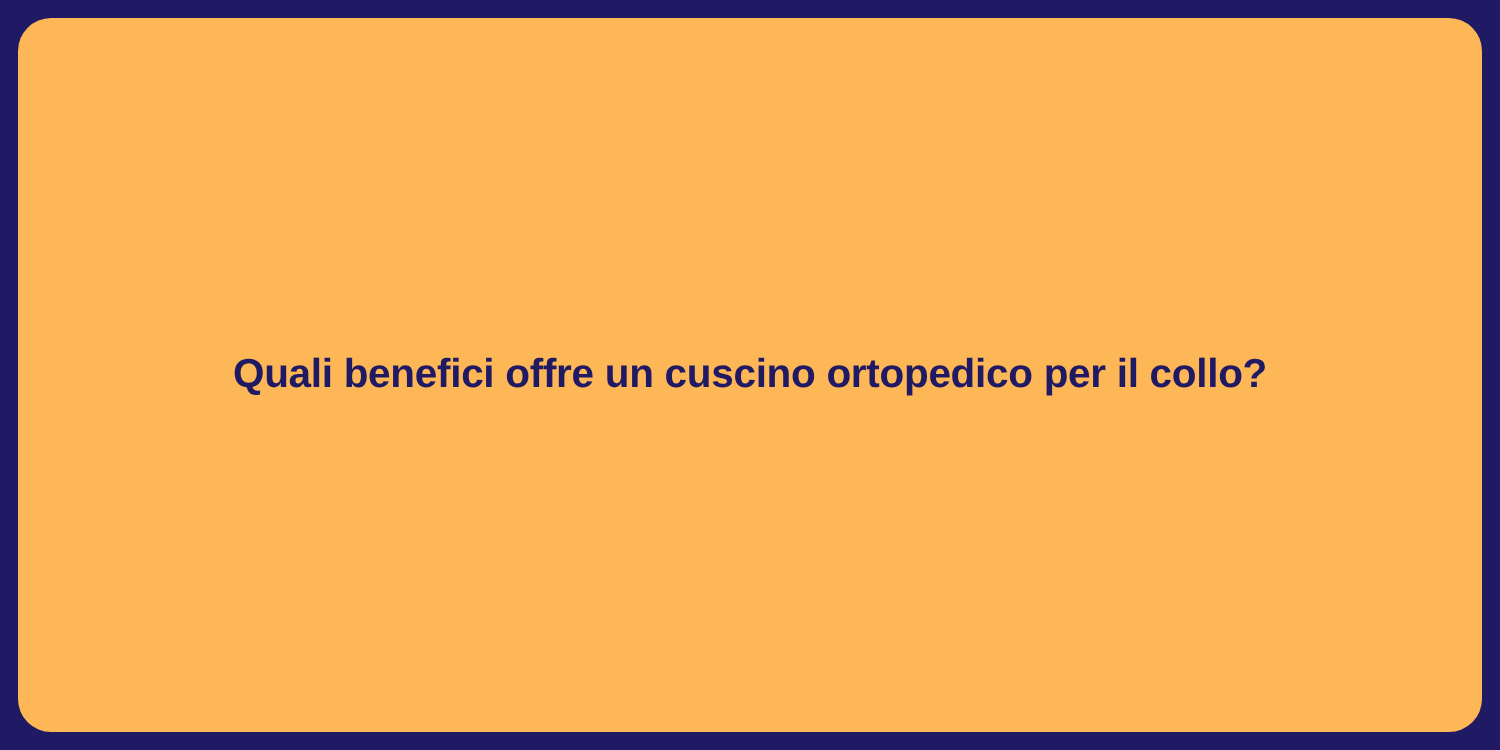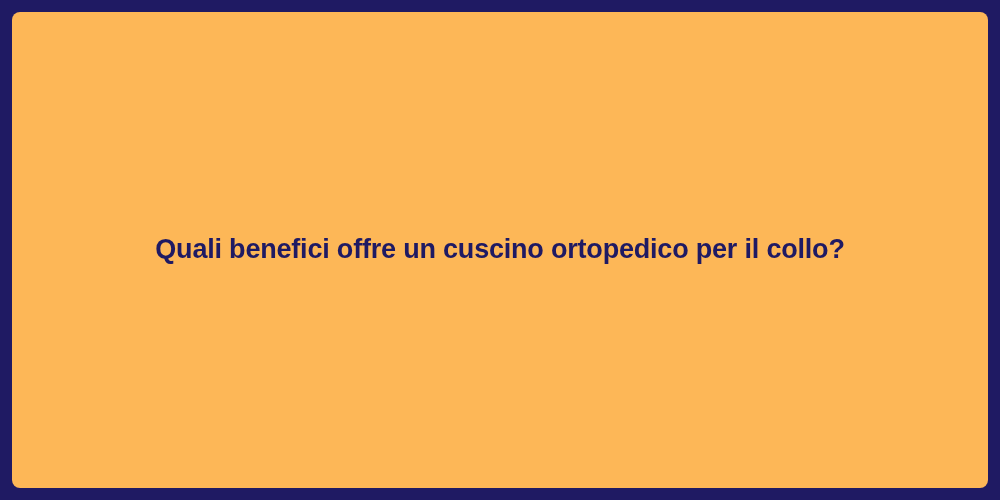--- a/index.html
+++ b/index.html
@@ -25,21 +25,21 @@
     background: #1f1a63;
     padding: 12px;
   }
 
   
   .hero-card {
     box-sizing: border-box;
     width: 100%;
     height: 100%;
     background: #fdb757;
-    border-radius: 8px;
+    border-radius: 22px;
     display: flex;
     align-items: center;
     justify-content: center;
     padding: 0 40px;
   }
 
   .headline {
     margin: 0;
     font-family: "Liberation Sans", sans-serif;
     font-weight: bold;

